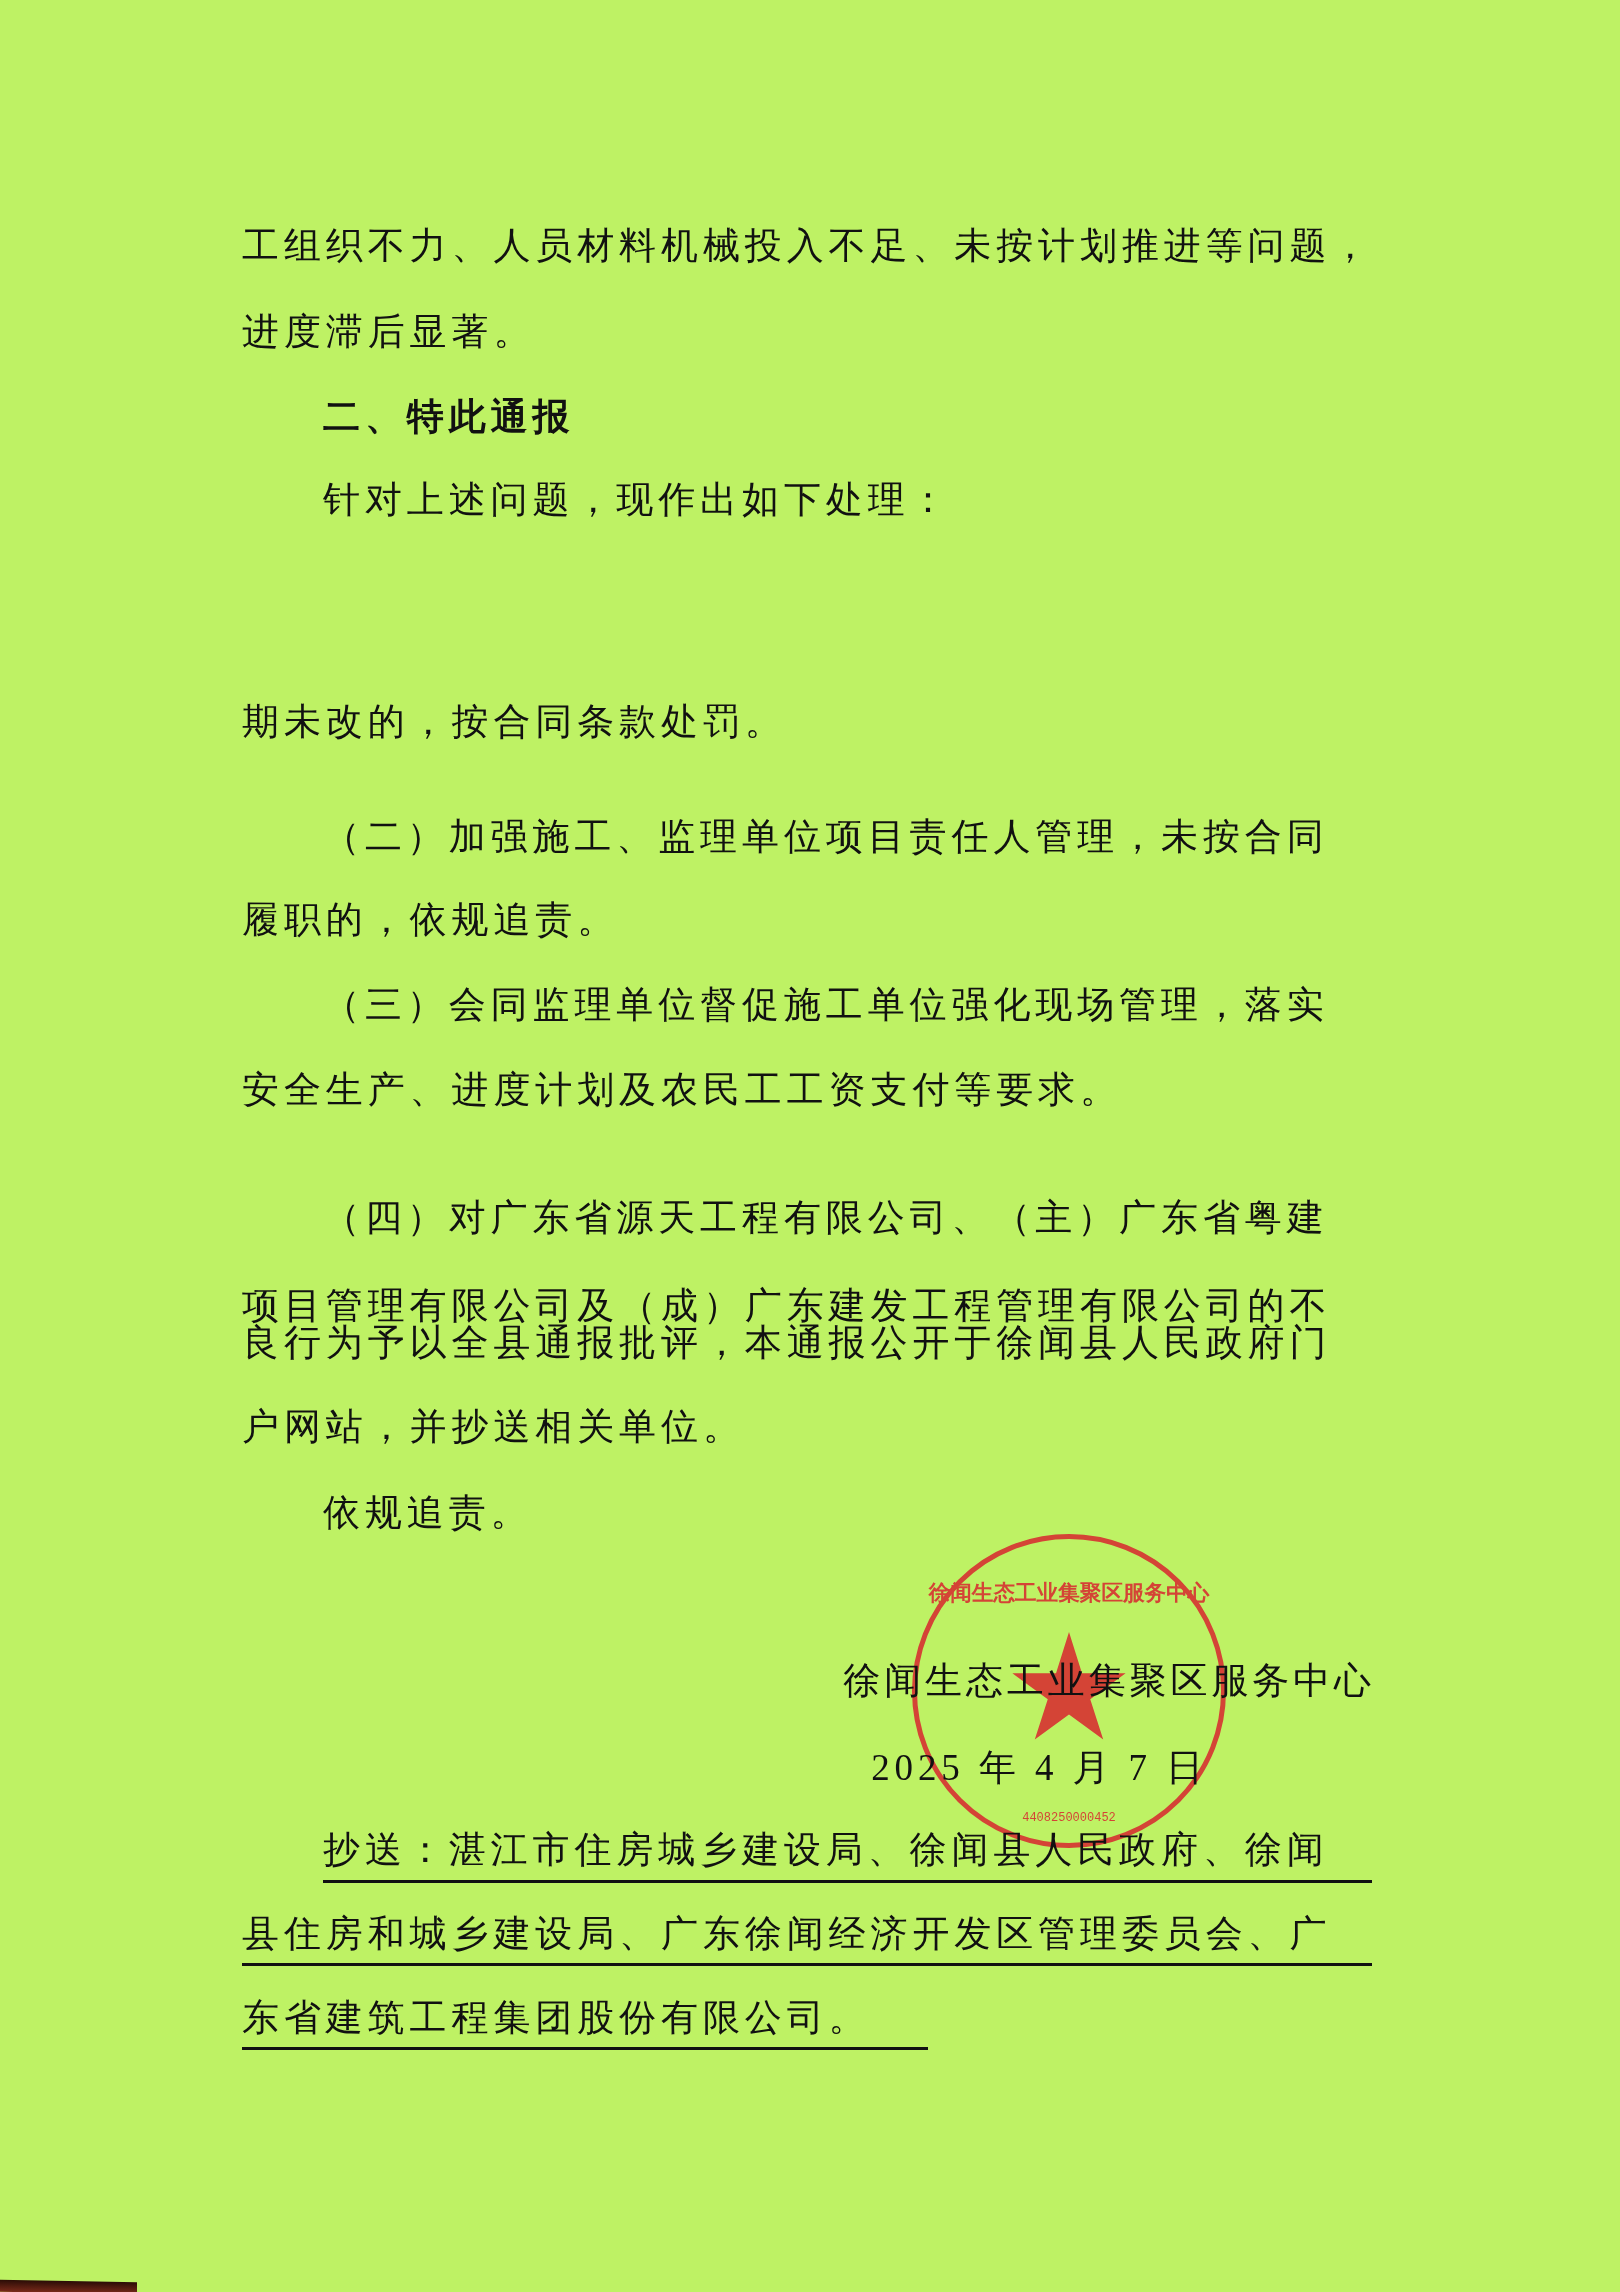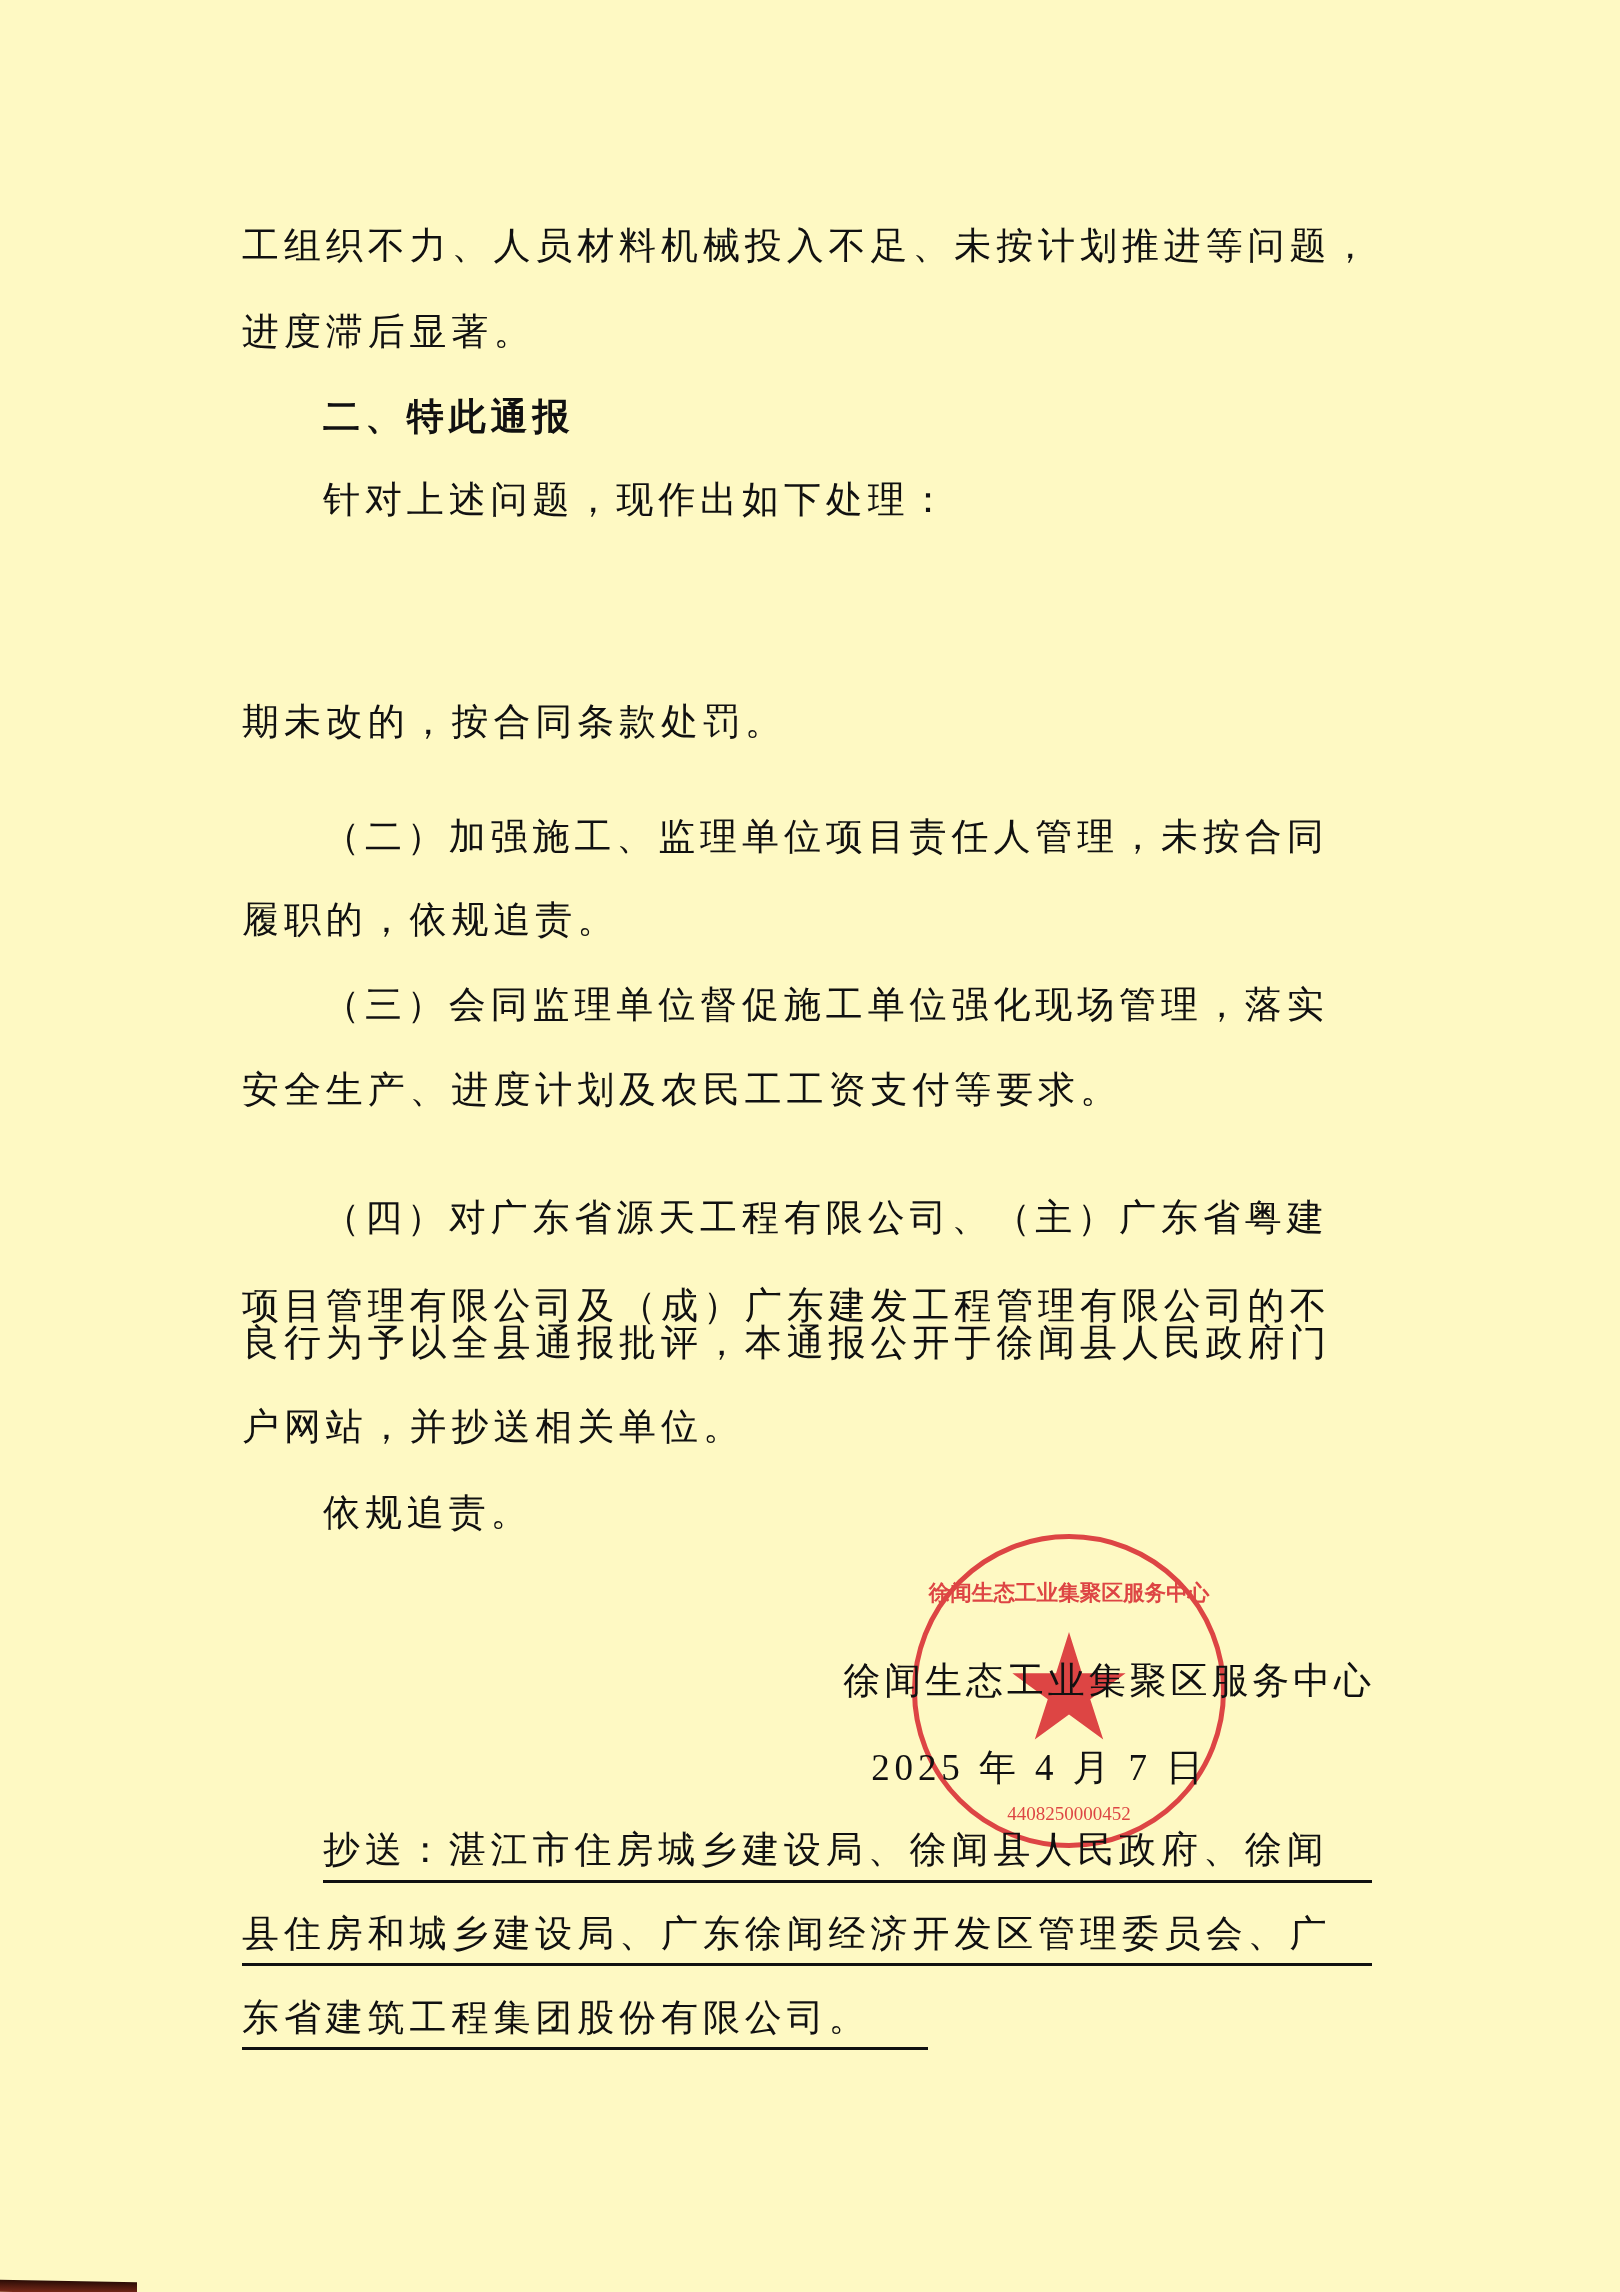--- a/index.html
+++ b/index.html
@@ -1,17 +1,17 @@
 <!DOCTYPE html>
 <html><head>
 <meta charset="utf-8">
 <style>
   html, body { margin: 0; padding: 0; background: #ffffff; }
   body { width: 1620px; height: 2293px; position: relative; overflow: hidden; }
-  .page { position: absolute; left: 0; top: 0; width: 1620px; height: 2293px; background: #fef9c3; }
+  .page { position: absolute; left: 0; top: 0; width: 1620px; height: 2293px; background: #bef264; }
   .txt {
     position: absolute; left: 242px; width: 1137px;
     font-family: "DejaVu Serif", "Liberation Serif", serif;
     font-size: 37px; color: #111; white-space: nowrap;
     letter-spacing: 4.9px;
   }
   .ind { left: 323px; }
   .bold { font-weight: bold; font-family: "DejaVu Sans", sans-serif; }
   .right { left: auto; right: 245px; text-align: right; width: auto; }
   .seal {
@@ -23,21 +23,21 @@
     position: absolute; left: 93px; top: 93px; width: 118px; height: 118px;
     background: #d8262e;
     clip-path: polygon(50% 0%, 61% 35%, 98% 35%, 68% 57%, 79% 91%, 50% 70%, 21% 91%, 32% 57%, 2% 35%, 39% 35%);
   }
   .seal-text {
     position: absolute; left: 0; top: 19.6px; width: 100%; text-align: center;
     font-family: "DejaVu Sans", sans-serif; font-size: 39px; color: #d8262e; font-weight: bold;
   }
   .seal-code {
     position: absolute; left: 0; bottom: 17.6px; width: 100%; text-align: center;
-    font-family: Liberation Serif, serif; font-size: 19px; color: #d8262e;
+    font-family: Liberation Mono, monospace; font-size: 12px; color: #d8262e;
   }
   .edge-bar {
     position: absolute; left: 0; bottom: 0; width: 137px; height: 11.8px;
     background: linear-gradient(#2a0c06, #7a2a1a);
     transform: skewY(1deg);
   }
   .line-under { position: absolute; left: 242px; height: 2.9px; background: #111; }
 </style>
 </head>
 <body>

